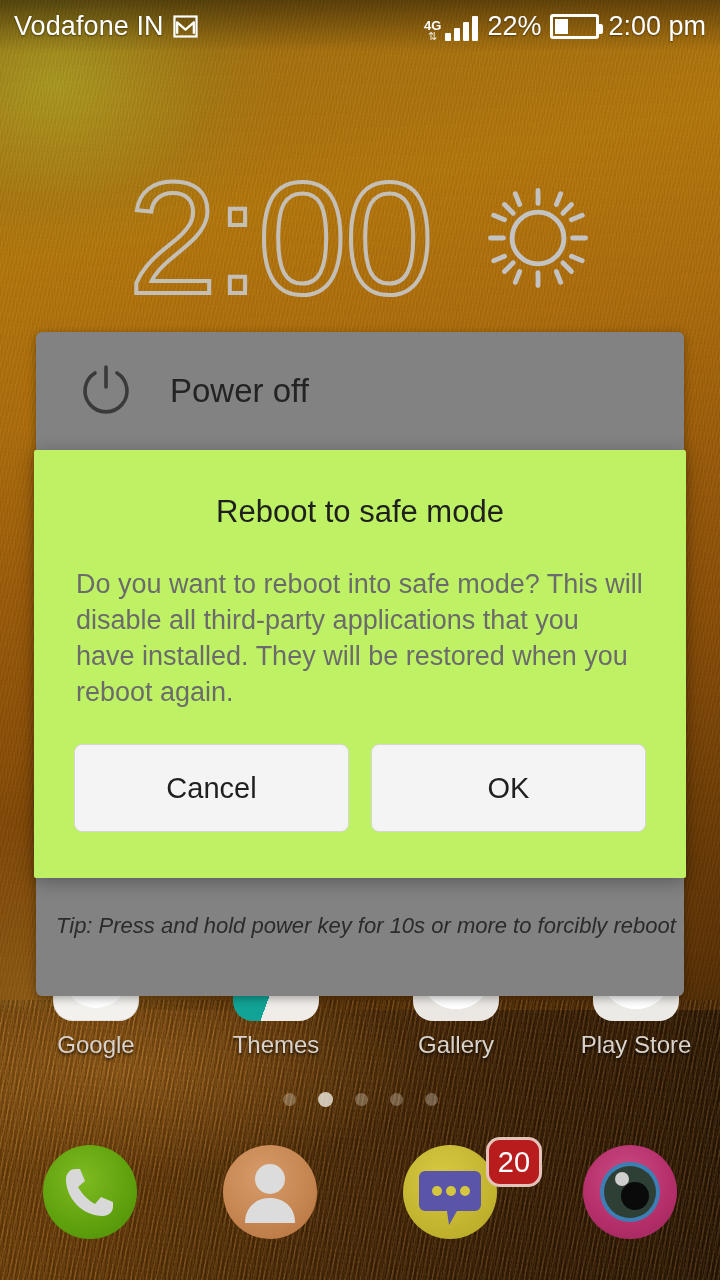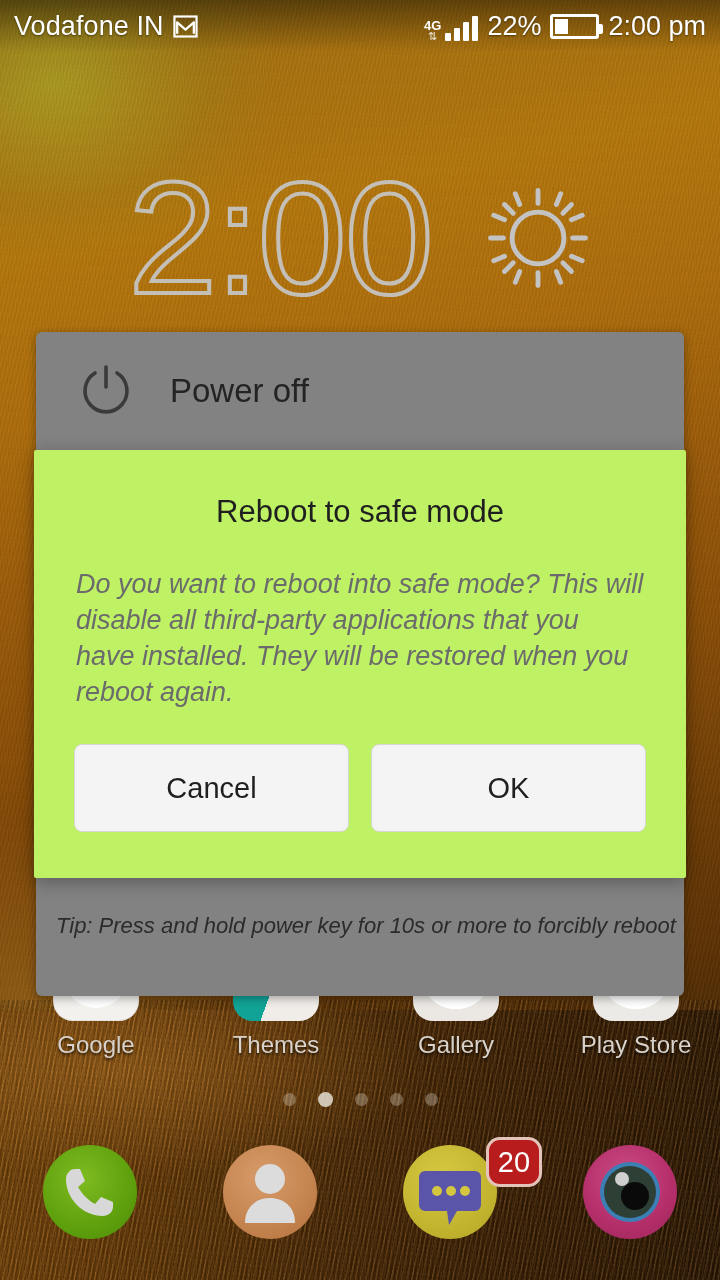--- a/index.html
+++ b/index.html
@@ -188,21 +188,20 @@
     text-align:center;
     font-size:31px;
     color:#1f1f1f;
     padding-top:44px;
   }
   #dialog-message {
     margin:36px 42px 0 42px;
     font-size:27px;
     line-height:36px;
     color:#6b6b6b;
-    font-style:italic;
   }
   #dialog-buttons {
     position:absolute; left:0; bottom:0; width:100%;
     display:flex; gap:22px;
     padding:14px 40px 46px 40px;
   }
   .dlg-btn {
     flex:1; height:88px;
     background:#f4f4f4;
     border:1px solid #d6d6d6;

